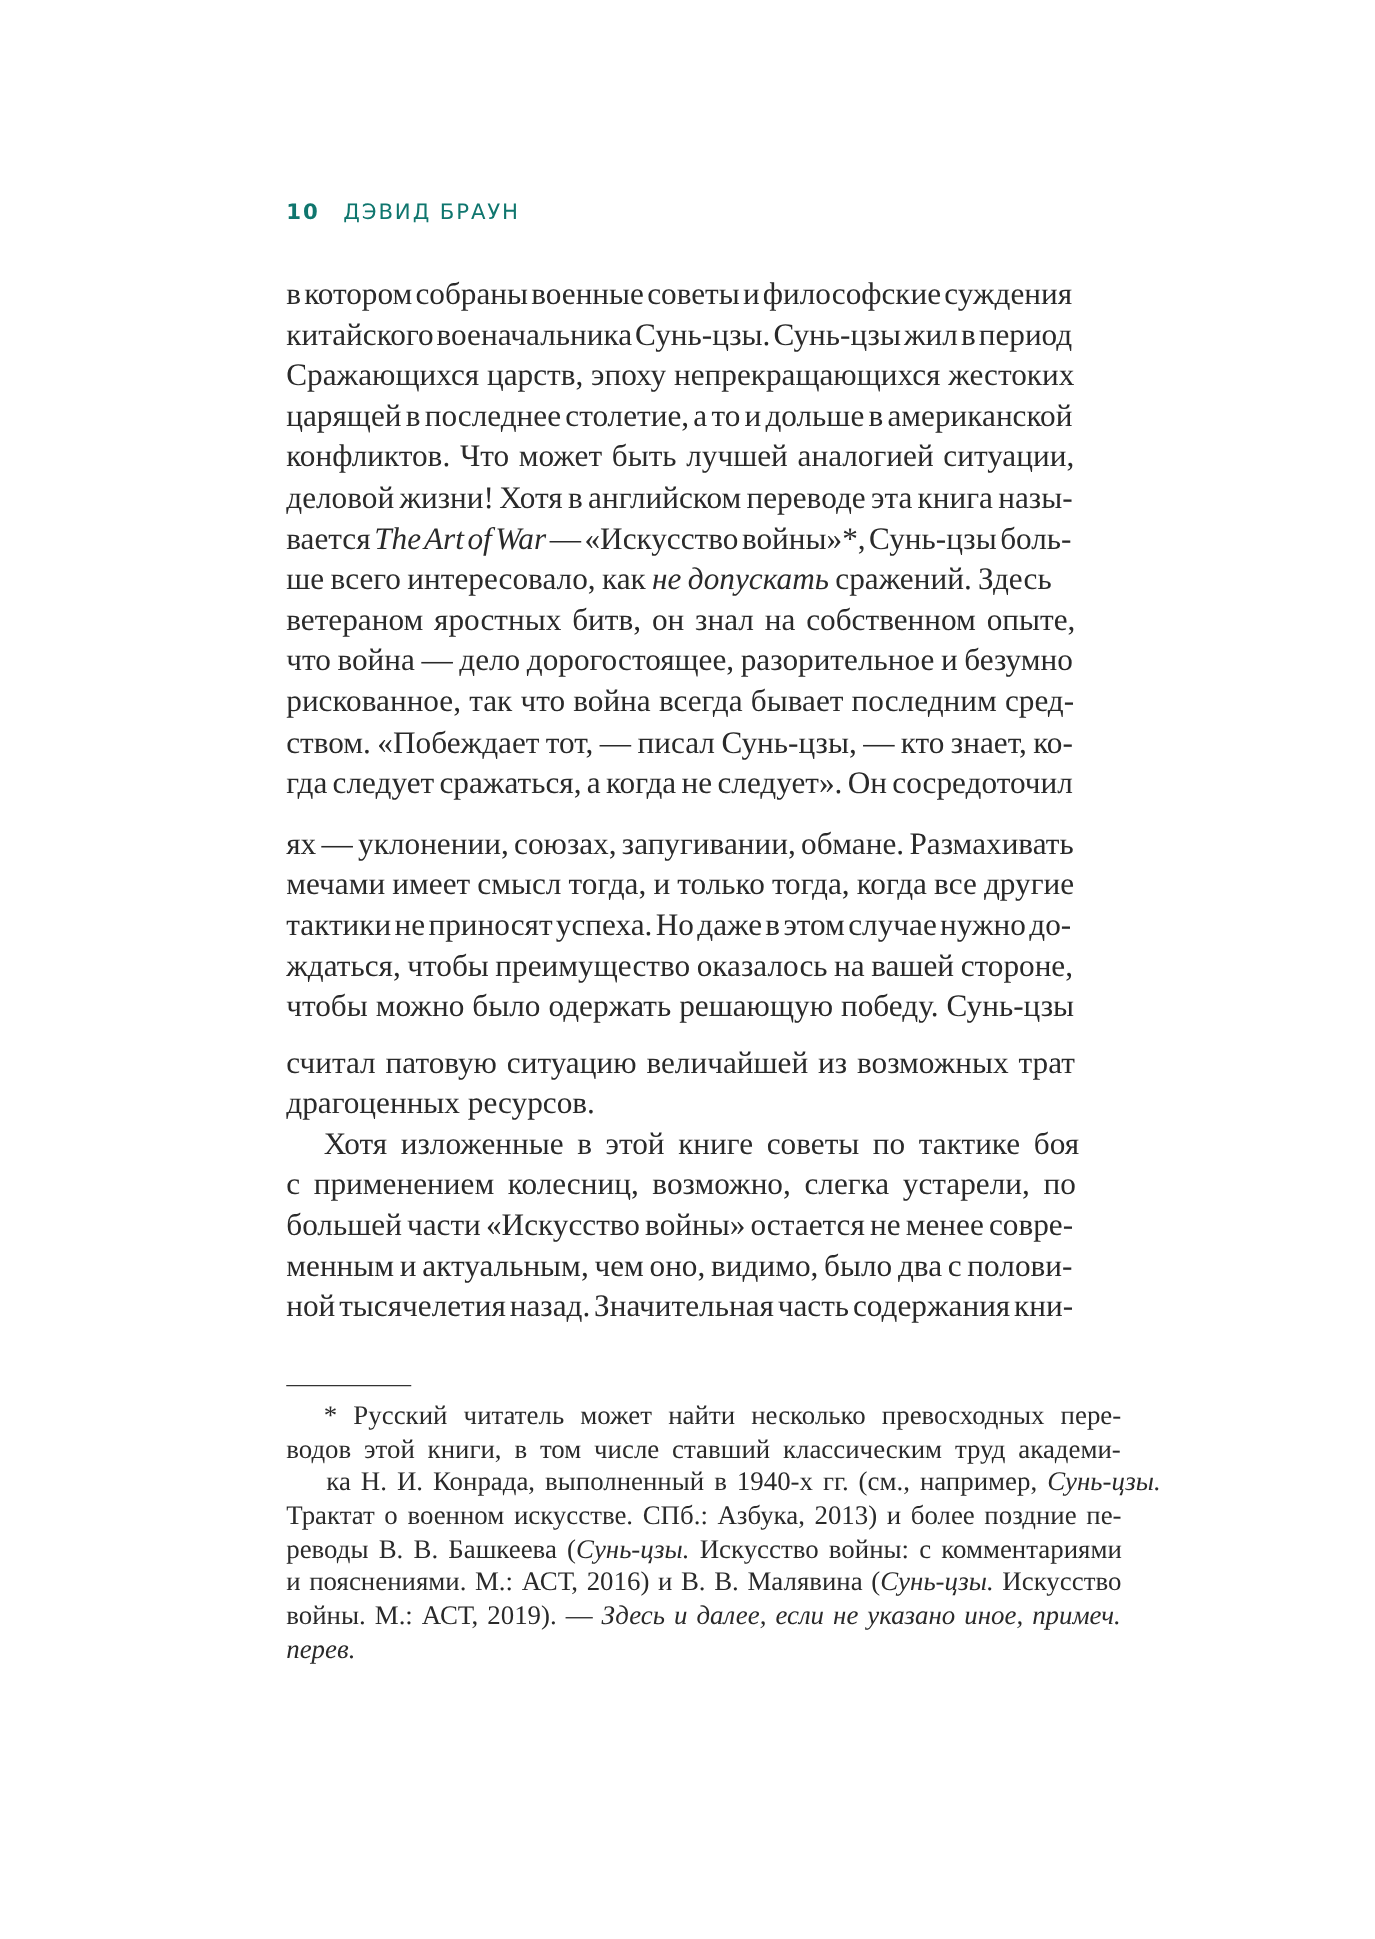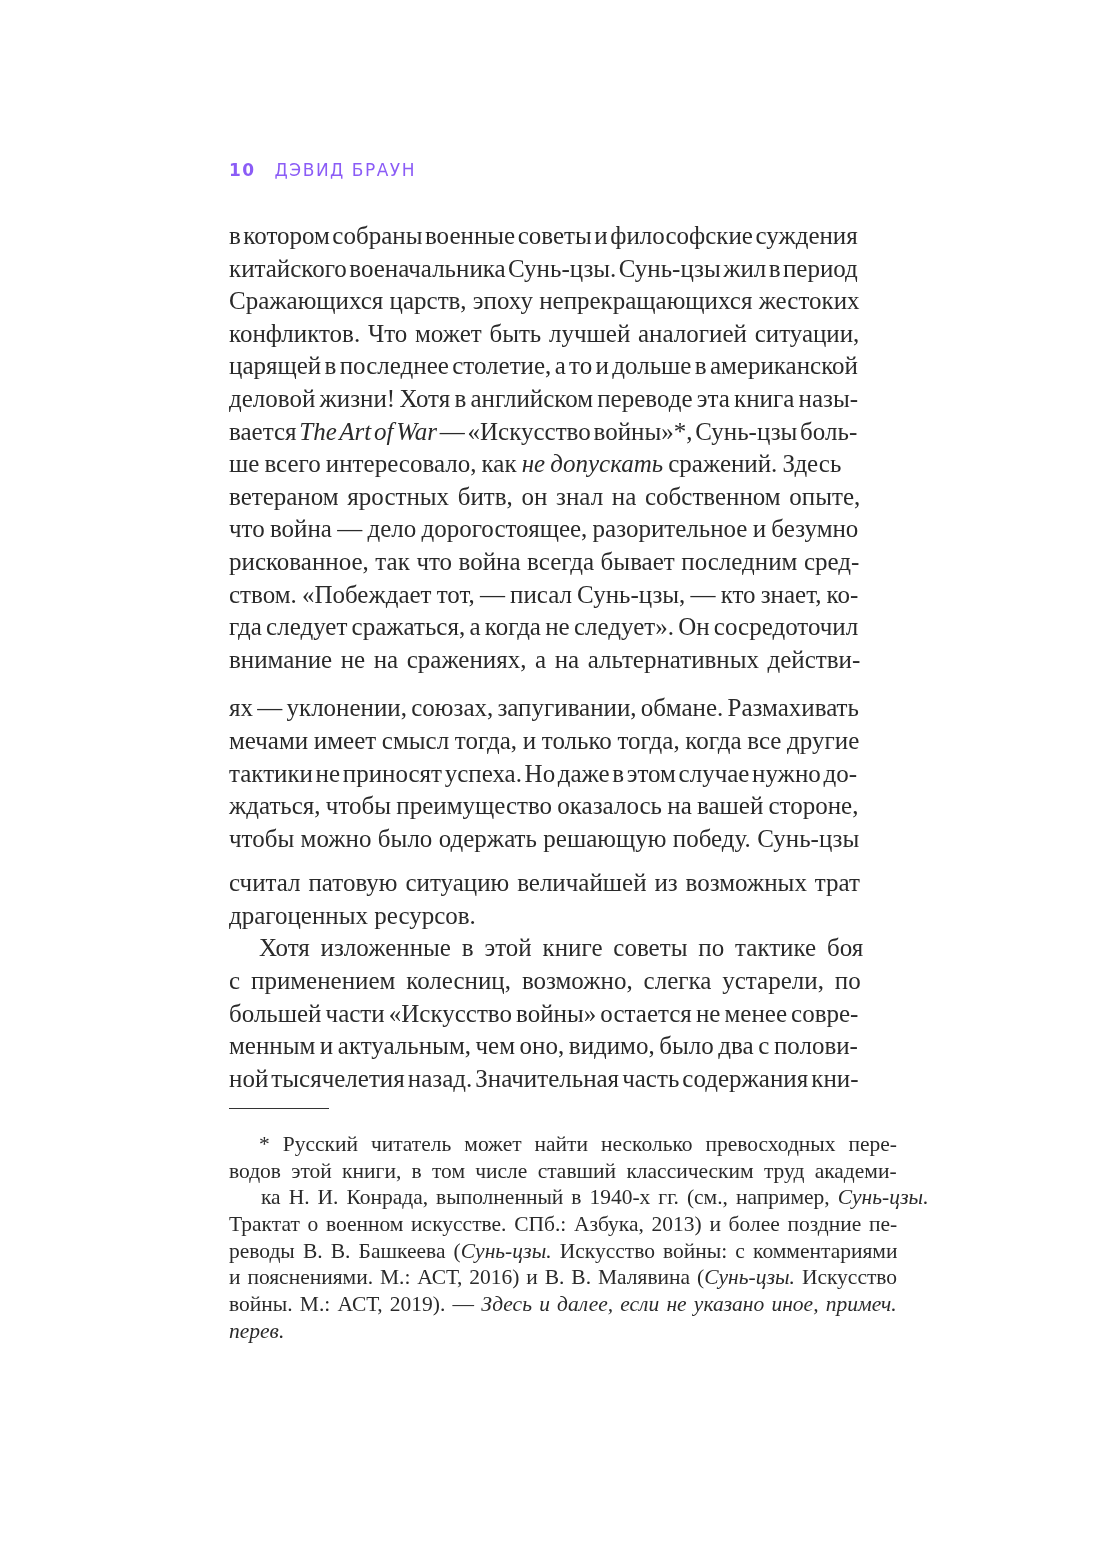--- a/index.html
+++ b/index.html
@@ -1,19 +1,19 @@
 <!DOCTYPE html>
 <html><head>
 <meta charset="utf-8">
 <style>
   html, body { margin: 0; padding: 0; background: #ffffff; }
   body { width: 1100px; height: 1551px; position: relative; overflow: hidden; color: #2a2a2a; }
   .running-head {
     position: absolute; left: 229px; top: 160px;
-    font-family: "DejaVu Sans", sans-serif; font-size: 17px; letter-spacing: 1.5px; color: #8b5cf6;
+    font-family: "DejaVu Sans", sans-serif; font-size: 17px; letter-spacing: 1.5px; color: #0f766e;
   }
   .running-head .pageno { font-weight: bold; margin-right: 12px; }
   .body-text {
     position: absolute; left: 229px; top: 220px; width: 668px;
     font-family: "Liberation Serif", serif; font-size: 25px; line-height: 32.6px; color: #2a2a2a;
   }
   .line { display: block; height: 32.6px; white-space: nowrap; text-align: justify; text-align-last: justify; }
   .line.last { text-align-last: left; }
   .line.indent { padding-left: 30px; }
   .line span { }
@@ -34,49 +34,48 @@
 
 <div class="running-head">
   <span class="pageno">10</span>
   <span>ДЭВИД БРАУН</span>
 </div>
 
 <div class="body-text">
   <span class="line" style="display: block; text-align: left; text-align-last: left; word-spacing: -3.71429px; width: 668px; box-sizing: border-box;"><span>в котором собраны военные советы и философские суждения</span></span>
   <span class="line" style="display: block; text-align: left; text-align-last: left; word-spacing: -3.83333px; width: 668px; box-sizing: border-box;"><span>китайского военачальника Сунь-цзы. Сунь-цзы жил в период</span></span>
   <span class="line" style="display: block; text-align: left; text-align-last: left; word-spacing: 0px; width: 668px; box-sizing: border-box;"><span>Сражающихся царств, эпоху непрекращающихся жестоких</span></span>
+  <span class="line" style="display: block; text-align: left; text-align-last: left; word-spacing: -2.88889px; width: 668px; box-sizing: border-box;"><span>царящей в последнее столетие, а то и дольше в американской</span></span>
   <span class="line" style="display: block; text-align: left; text-align-last: left; word-spacing: 1.5px; width: 668px; box-sizing: border-box;"><span>конфликтов. Что может быть лучшей аналогией ситуации,</span></span>
-  <span class="line" style="display: block; text-align: left; text-align-last: left; word-spacing: -2.88889px; width: 668px; box-sizing: border-box;"><span>царящей в последнее столетие, а то и дольше в американской</span></span>
   <span class="line" style="display: block; text-align: left; text-align-last: left; word-spacing: -2px; width: 668px; box-sizing: border-box;"><span>деловой жизни! Хотя в английском переводе эта книга назы-</span></span>
   <span class="line" style="display: block; text-align: left; text-align-last: left; word-spacing: -3.44444px; width: 668px; box-sizing: border-box;"><span>вается </span><i>The Art of War</i><span> — «Искусство войны»*, Сунь-цзы боль-</span></span>
   <span class="line" style="display: block; text-align: left; text-align-last: left; word-spacing: -1.14286px; width: 668px; box-sizing: border-box;"><span>ше всего интересовало, как </span><i>не допускать</i><span> сражений. Здесь</span></span>
   <span class="line" style="display: block; text-align: left; text-align-last: left; word-spacing: 2.42857px; width: 668px; box-sizing: border-box;"><span>ветераном яростных битв, он знал на собственном опыте,</span></span>
   <span class="line" style="display: block; text-align: left; text-align-last: left; word-spacing: -1px; width: 668px; box-sizing: border-box;"><span>что война — дело дорогостоящее, разорительное и безумно</span></span>
   <span class="line" style="display: block; text-align: left; text-align-last: left; word-spacing: 0.285714px; width: 668px; box-sizing: border-box;"><span>рискованное, так что война всегда бывает последним сред-</span></span>
   <span class="line" style="display: block; text-align: left; text-align-last: left; word-spacing: -1.11111px; width: 668px; box-sizing: border-box;"><span>ством. «Побеждает тот, — писал Сунь-цзы, — кто знает, ко-</span></span>
   <span class="line" style="display: block; text-align: left; text-align-last: left; word-spacing: -2px; width: 668px; box-sizing: border-box;"><span>гда следует сражаться, а когда не следует». Он сосредоточил</span></span>
-  <span class="line" style="display: block; text-align: left; text-align-last: left; word-spacing: 2.28571px; width: 668px; box-sizing: border-box;"><span>внимание не на сражениях, а на альтернативных действи-</span></span>
   <span class="line" style="display: block; text-align: left; text-align-last: left; word-spacing: -2px; width: 668px; box-sizing: border-box; margin-top: 16px;"><span>ях — уклонении, союзах, запугивании, обмане. Размахивать</span></span>
   <span class="line" style="display: block; text-align: left; text-align-last: left; word-spacing: -0.555556px; width: 668px; box-sizing: border-box;"><span>мечами имеет смысл тогда, и только тогда, когда все другие</span></span>
   <span class="line" style="display: block; text-align: left; text-align-last: left; word-spacing: -3.6px; width: 668px; box-sizing: border-box;"><span>тактики не приносят успеха. Но даже в этом случае нужно до-</span></span>
   <span class="line" style="display: block; text-align: left; text-align-last: left; word-spacing: -1px; width: 668px; box-sizing: border-box;"><span>ждаться, чтобы преимущество оказалось на вашей стороне,</span></span>
   <span class="line" style="display: block; text-align: left; text-align-last: left; word-spacing: 0.166667px; width: 668px; box-sizing: border-box;"><span>чтобы можно было одержать решающую победу. Сунь-цзы</span></span>
   <span class="line" style="display: block; text-align: left; text-align-last: left; word-spacing: 1.66667px; width: 668px; box-sizing: border-box; margin-top: 12px;"><span>считал патовую ситуацию величайшей из возможных трат</span></span>
   <span class="line last"><span>драгоценных ресурсов.</span></span>
   <span class="line indent" style="display: block; text-align: left; text-align-last: left; word-spacing: 4.625px; width: 668px; box-sizing: border-box;"><span>Хотя изложенные в этой книге советы по тактике боя</span></span>
   <span class="line" style="display: block; text-align: left; text-align-last: left; word-spacing: 4.66667px; width: 668px; box-sizing: border-box;"><span>с применением колесниц, возможно, слегка устарели, по</span></span>
   <span class="line" style="display: block; text-align: left; text-align-last: left; word-spacing: -2.14286px; width: 668px; box-sizing: border-box;"><span>большей части «Искусство войны» остается не менее совре-</span></span>
   <span class="line" style="display: block; text-align: left; text-align-last: left; word-spacing: -1.66667px; width: 668px; box-sizing: border-box;"><span>менным и актуальным, чем оно, видимо, было два с полови-</span></span>
   <span class="line" style="display: block; text-align: left; text-align-last: left; word-spacing: -3.16667px; width: 668px; box-sizing: border-box;"><span>ной тысячелетия назад. Значительная часть содержания кни-</span></span>
 </div>
 
 <div class="footnote-rule"></div>
 
 <div class="footnote">
-  <span class="line indent" style="display: block; text-align: right; text-align-last: left; word-spacing: 7.57143px; width: 668px; box-sizing: border-box; margin-top: 12px;"><span>* Русский читатель может найти несколько превосходных пере-</span></span>
+  <span class="line indent" style="display: block; text-align: right; text-align-last: left; word-spacing: 7.57143px; width: 668px; box-sizing: border-box;"><span>* Русский читатель может найти несколько превосходных пере-</span></span>
   <span class="line" style="display: block; text-align: left; text-align-last: left; word-spacing: 4.88889px; width: 668px; box-sizing: border-box;"><span>водов этой книги, в том числе ставший классическим труд академи-</span></span>
   <span class="line" style="display: block; text-align: left; text-align-last: left; word-spacing: 2.6px; width: 668px; box-sizing: border-box; margin-left: 32px;"><span>ка Н. И. Конрада, выполненный в 1940-х гг. (см., например, </span><i>Сунь-цзы.</i><span></span></span>
   <span class="line" style="display: block; text-align: left; text-align-last: left; word-spacing: 2.3px; width: 668px; box-sizing: border-box;"><span>Трактат о военном искусстве. СПб.: Азбука, 2013) и более поздние пе-</span></span>
   <span class="line" style="display: block; text-align: left; text-align-last: left; word-spacing: 2.75px; width: 668px; box-sizing: border-box;"><span>реводы В. В. Башкеева (</span><i>Сунь-цзы.</i><span> Искусство войны: с комментариями</span></span>
   <span class="line" style="display: block; text-align: left; text-align-last: left; word-spacing: 1.5px; width: 668px; box-sizing: border-box;"><span>и пояснениями. М.: АСТ, 2016) и В. В. Малявина (</span><i>Сунь-цзы.</i><span> Искусство</span></span>
   <span class="line" style="display: block; text-align: right; text-align-last: left; word-spacing: 1.83333px; width: 668px; box-sizing: border-box;"><span>войны. М.: АСТ, 2019). — </span><i>Здесь и далее, если не указано иное, примеч.</i><span></span></span>
   <span class="line last"><span></span><i>перев.</i><span></span></span>
 </div>
 
 </body></html>

